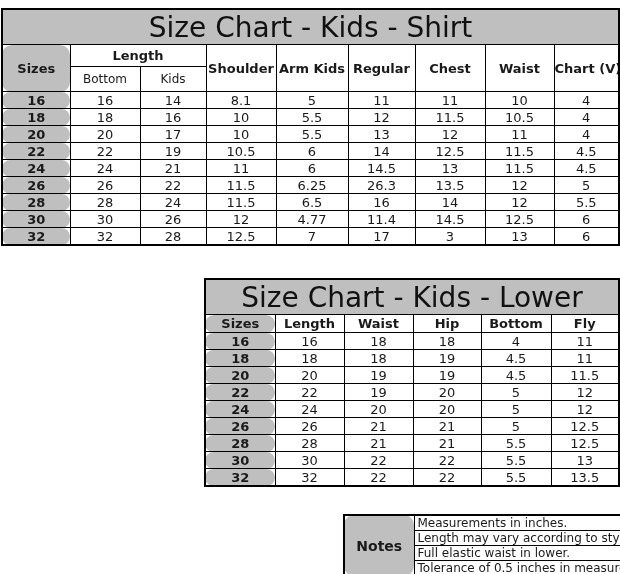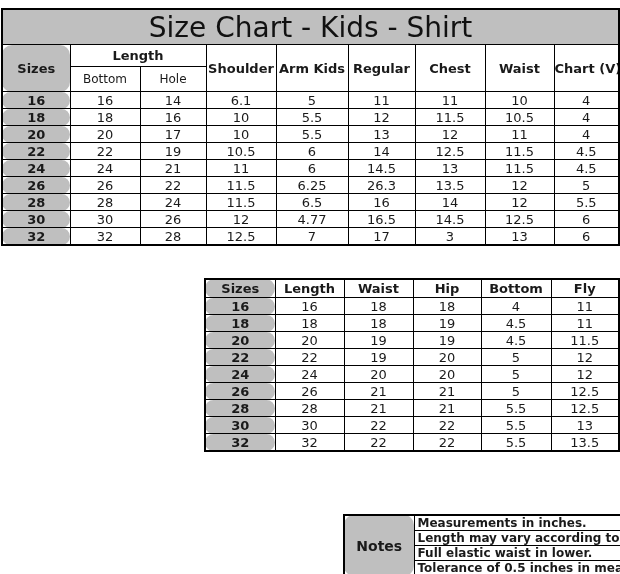--- a/index.html
+++ b/index.html
@@ -46,21 +46,21 @@
   th.gray, td.size-cell, .notes-label { background: var(--gray, #bfbfbf); border-radius: 10px; }
   .shirt-table tr.h1 th { height: 21px; }
   .shirt-table tr.h2 th { height: 24px; }
   th.sub { font-weight: 400; font-size: 12px; }
   tbody td { font-size: 13px; height: 16px; }
   td.size-cell { font-weight: 700; }
   .shirt-table { left: 1px; top: 8px; width: 617px; }
   .lower-table { left: 204px; top: 278px; width: 414px; }
   .lower-table tr.h2 th { height: 17px; }
   .notes-table { left: 343px; top: 514px; width: 277px; }
-  .notes-table td { height: 13px; font-weight: bold; }
+  .notes-table td { height: 13px; }
   .notes-label {
     font-weight: 700;
     font-size: 14px;
     text-align: center;
   }
   td.note-text {
     font-size: 12px;
     text-align: left;
     padding-left: 3px;
   }
@@ -91,29 +91,29 @@
         <th class="head" colspan="2">Length</th>
         <th class="head" rowspan="2">Shoulder</th>
         <th class="head" rowspan="2">Arm Kids</th>
         <th class="head" rowspan="2">Regular</th>
         <th class="head" rowspan="2">Chest</th>
         <th class="head" rowspan="2">Waist</th>
         <th class="head" rowspan="2">Chart (V)</th>
       </tr>
       <tr class="h2">
         <th class="head sub">Bottom</th>
-        <th class="head sub">Hole</th>
+        <th class="head sub">Kids</th>
       </tr>
     </thead>
     <tbody id="shirt-body">
         <tr>
           <td class="size-cell">16</td>
           <td>16</td>
           <td>14</td>
-          <td>6.1</td>
+          <td>8.1</td>
           <td>5</td>
           <td>11</td>
           <td>11</td>
           <td>10</td>
           <td>4</td>
         </tr>
         <tr>
           <td class="size-cell">18</td>
           <td>18</td>
           <td>16</td>
@@ -178,21 +178,21 @@
           <td>14</td>
           <td>12</td>
           <td>5.5</td>
         </tr>
         <tr>
           <td class="size-cell">30</td>
           <td>30</td>
           <td>26</td>
           <td>12</td>
           <td>4.77</td>
-          <td>16.5</td>
+          <td>11.4</td>
           <td>14.5</td>
           <td>12.5</td>
           <td>6</td>
         </tr>
         <tr>
           <td class="size-cell">32</td>
           <td>32</td>
           <td>28</td>
           <td>12.5</td>
           <td>7</td>
@@ -207,20 +207,23 @@
   <table class="lower-table">
     <colgroup>
       <col style="width:70px">
         <col style="width:69px">
         <col style="width:69px">
       <col style="width:68px">
         <col style="width:70px">
         <col style="width:68px">
     </colgroup>
     <thead>
+      <tr>
+        <th class="title-cell" colspan="6">Size Chart - Kids - Lower</th>
+      </tr>
       <tr class="h2">
         <th class="head gray">Sizes</th>
         <th class="head">Length</th>
         <th class="head">Waist</th>
         <th class="head">Hip</th>
         <th class="head">Bottom</th>
         <th class="head">Fly</th>
       </tr>
     </thead>
     <tbody id="lower-body">

